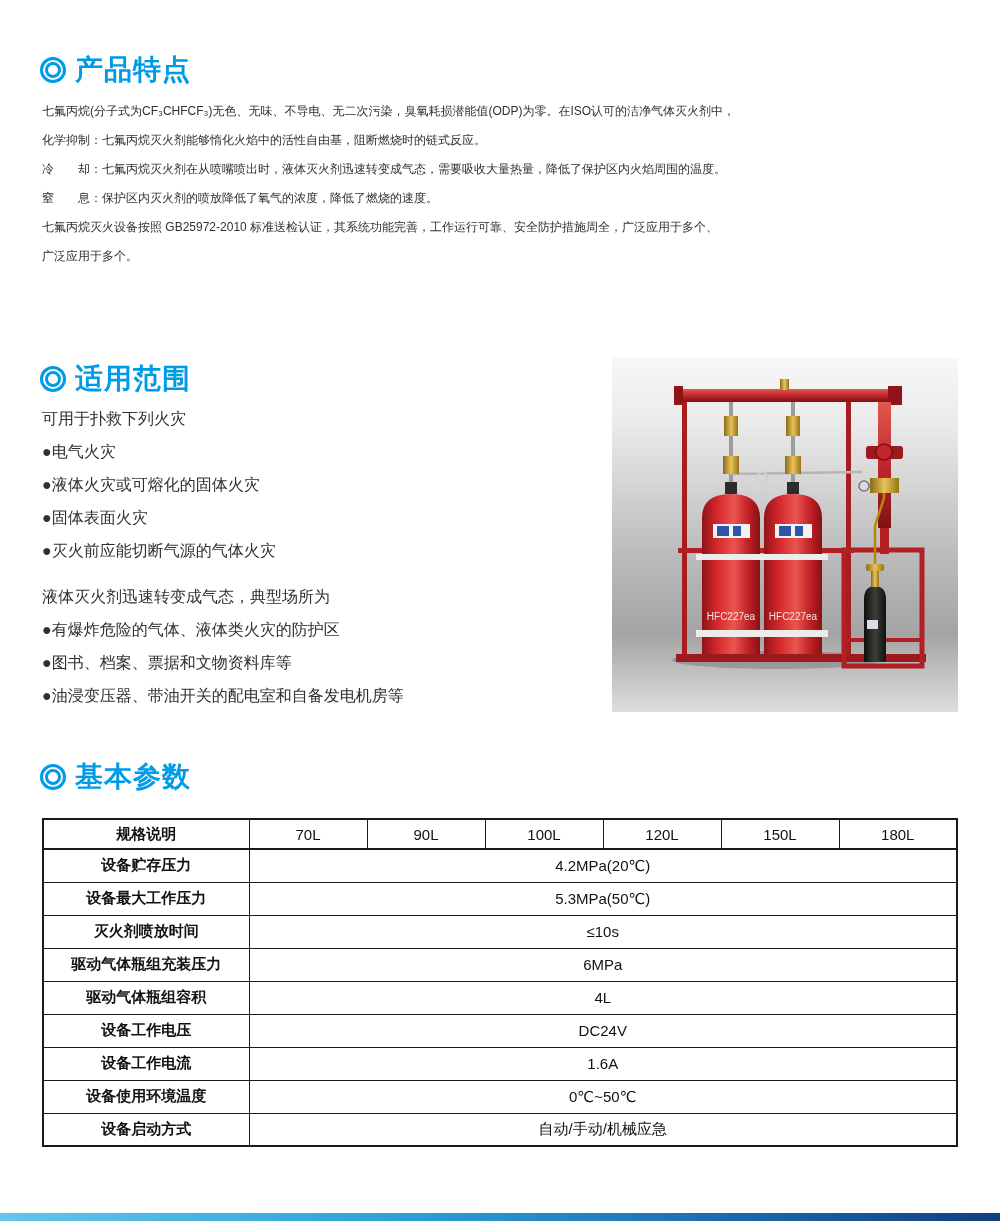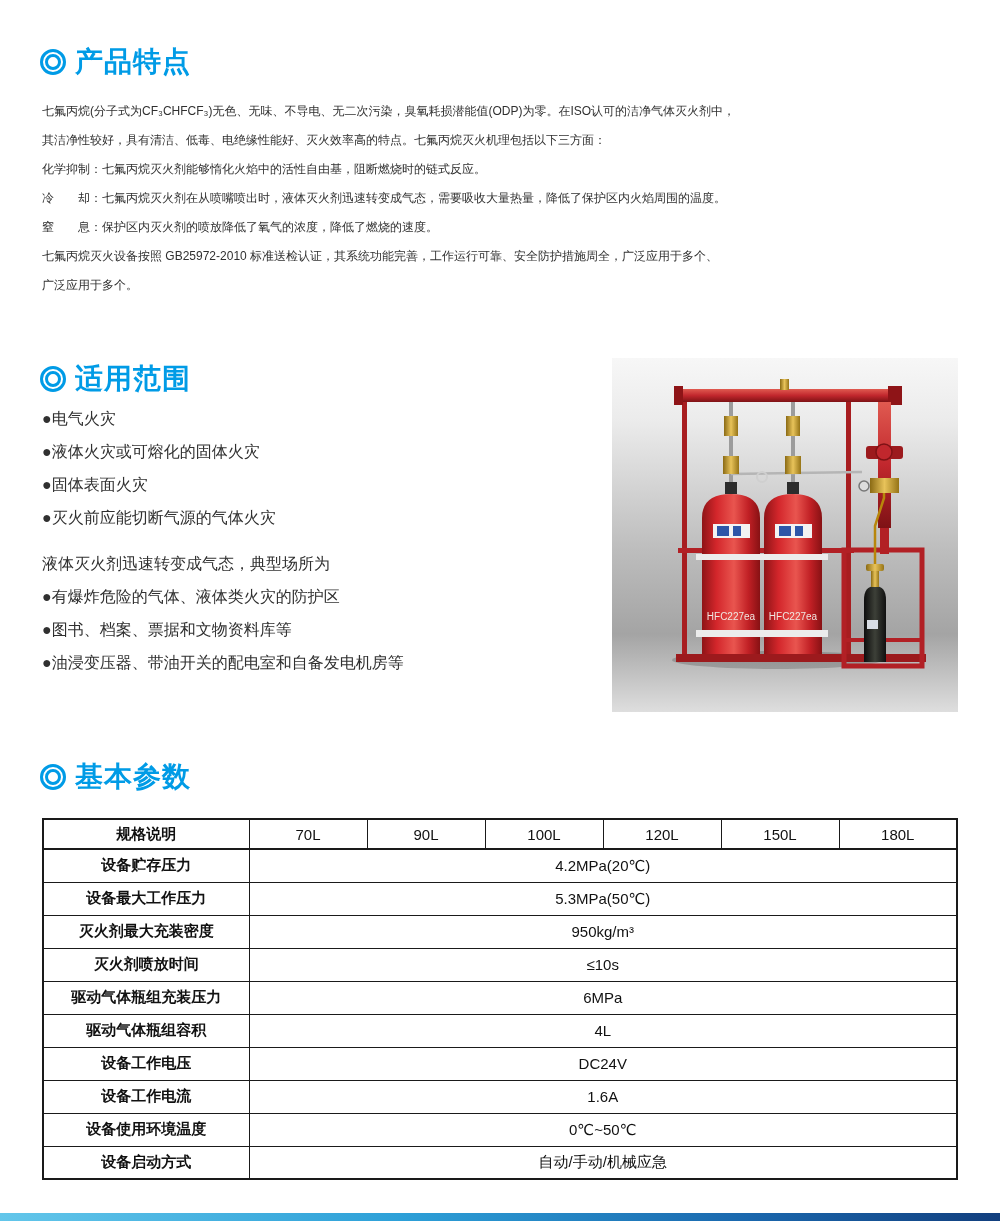--- a/index.html
+++ b/index.html
@@ -39,39 +39,39 @@
 
   
   #footer-bar{ position:absolute; left:0; bottom:0; width:1000px; height:8px;
                background:linear-gradient(to right,#63c6ea 0%,#2da0d8 40%,#1a67ad 75%,#123f7e 100%); }
 </style>
 </head>
 <body>
 
 <div id="page">
 
-  <div class="sec-head" style="left:40px; top:48px;">
+  <div class="sec-head" style="left:40px; top:56px;">
     <span class="sec-icon"></span>
     <span class="sec-title">产品特点</span>
   </div>
   <div class="para" style="left:42px; top:97px;">
     <div>七氟丙烷(分子式为CF₃CHFCF₃)无色、无味、不导电、无二次污染，臭氧耗损潜能值(ODP)为零。在ISO认可的洁净气体灭火剂中，</div>
-    <div>其洁净性较好，具有清洁、低毒、电绝缘性能好、灭火效率高的特点。七氟丙烷灭火机理包括以下三方面：</div>
     <div>化学抑制：七氟丙烷灭火剂能够惰化火焰中的活性自由基，阻断燃烧时的链式反应。</div>
     <div>冷　　却：七氟丙烷灭火剂在从喷嘴喷出时，液体灭火剂迅速转变成气态，需要吸收大量热量，降低了保护区内火焰周围的温度。</div>
     <div>窒　　息：保护区内灭火剂的喷放降低了氧气的浓度，降低了燃烧的速度。</div>
     <div>七氟丙烷灭火设备按照 GB25972-2010 标准送检认证，其系统功能完善，工作运行可靠、安全防护措施周全，广泛应用于多个、</div>
     <div>广泛应用于多个。</div>
   </div>
 
   <div class="sec-head" style="left:40px; top:365px;justify-content:flex-end;">
     <span class="sec-icon"></span>
     <span class="sec-title">适用范围</span>
   </div>
   <div class="listblock" style="left:42px; top:402px;">
+    <div>可用于扑救下列火灾</div>
     <div>●电气火灾</div>
     <div>●液体火灾或可熔化的固体火灾</div>
     <div>●固体表面火灾</div>
     <div>●灭火前应能切断气源的气体火灾</div>
     <div class="gap">液体灭火剂迅速转变成气态，典型场所为</div>
     <div>●有爆炸危险的气体、液体类火灾的防护区</div>
     <div>●图书、档案、票据和文物资料库等</div>
     <div>●油浸变压器、带油开关的配电室和自备发电机房等</div>
   </div>
 
@@ -213,24 +213,20 @@
     <tbody>
       <tr>
         <td class="lbl">设备贮存压力</td>
         <td colspan="6">4.2MPa(20℃)</td>
       </tr>
       <tr>
         <td class="lbl">设备最大工作压力</td>
         <td colspan="6">5.3MPa(50℃)</td>
       </tr>
       <tr>
-        <td class="lbl">灭火剂最大充装密度</td>
-        <td colspan="6">950kg/m³</td>
-      </tr>
-      <tr>
         <td class="lbl">灭火剂喷放时间</td>
         <td colspan="6">≤10s</td>
       </tr>
       <tr>
         <td class="lbl">驱动气体瓶组充装压力</td>
         <td colspan="6">6MPa</td>
       </tr>
       <tr>
         <td class="lbl">驱动气体瓶组容积</td>
         <td colspan="6">4L</td>

